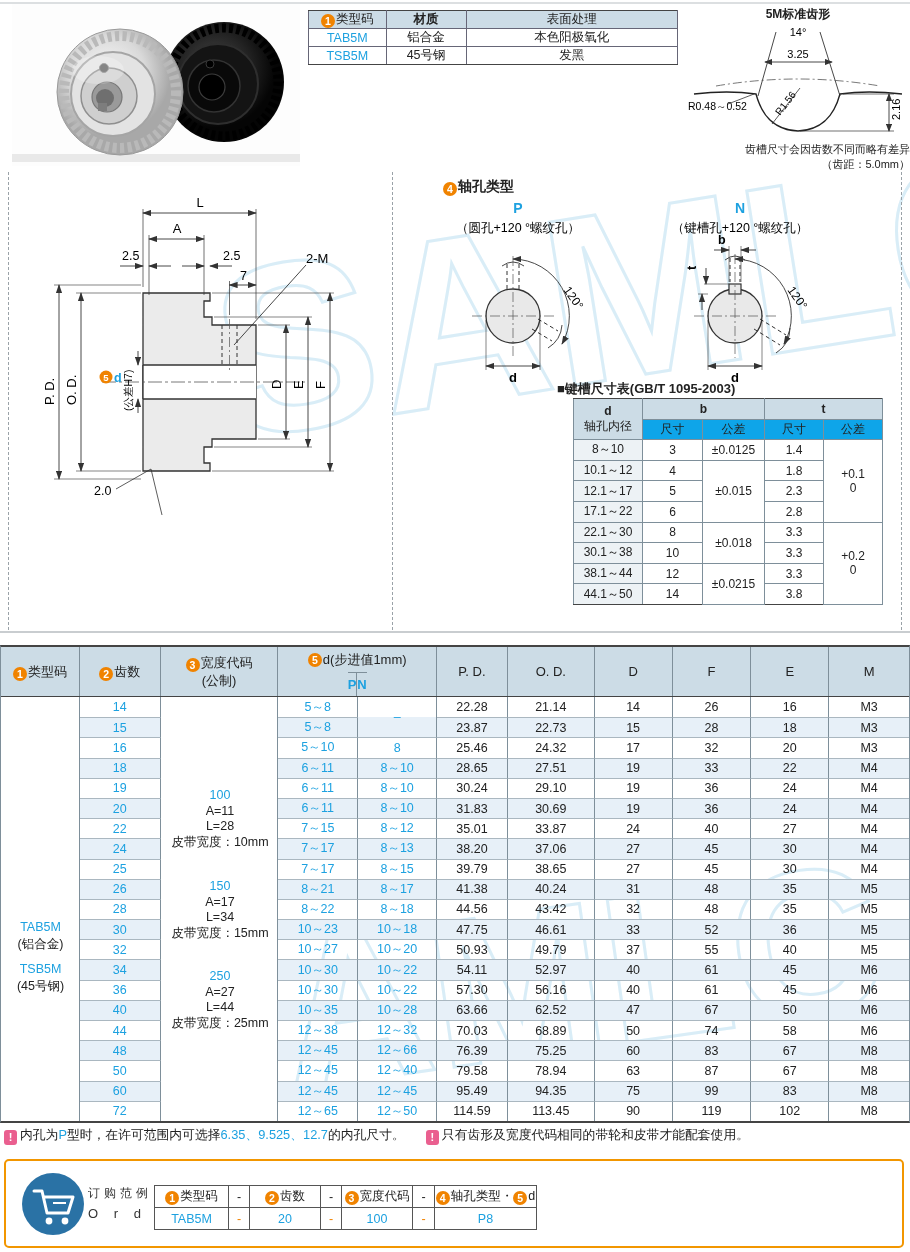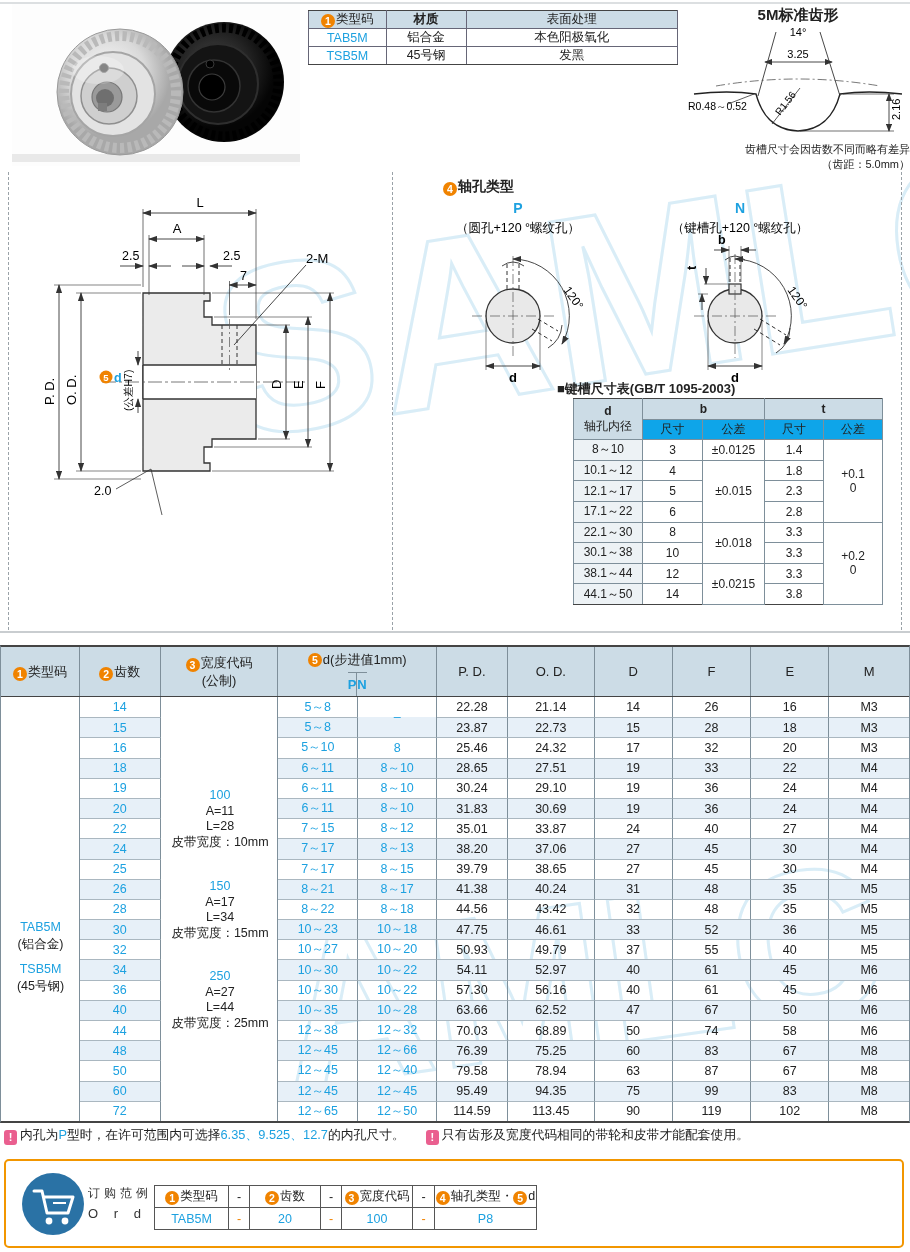--- a/index.html
+++ b/index.html
@@ -10,21 +10,21 @@
   .onum{display:inline-block;width:14px;height:14px;border-radius:50%;background:#f08300;color:#fff;
         font-size:10.5px;font-weight:bold;line-height:14px;text-align:center;vertical-align:-2px;margin-right:1px;}
   .bang{display:inline-block;width:13px;height:15px;border-radius:3px;background:#ea5f8f;color:#fff;
         font-size:11px;font-weight:bold;line-height:15px;text-align:center;margin-right:3px;vertical-align:-2px;}
   
   .ttable{left:308px;top:10px;width:370px;border-collapse:collapse;font-size:12.5px;}
   .ttable td{border:1px solid #667;height:17px;text-align:center;padding:0;}
   .ttable tr:first-child td{background:#ccdce6;border-top:1.5px solid #444;}
   .ttable tr:last-child td{border-bottom:1.5px solid #444;}
   
-  .tp-title{left:688px;top:6px;width:220px;text-align:center;font-size:15px;font-weight:bold;}
+  .tp-title{left:688px;top:6px;width:220px;text-align:center;font-size:12px;font-weight:bold;}
   .tp-note{left:682px;width:228px;text-align:right;font-size:11px;}
   
   .vdash{border-left:1px dashed #9aa2a8;width:0;}
   .sep{left:0;top:631px;width:910px;height:0;border-top:2px solid #c9cdd0;}
   .topline{left:0;top:2px;width:910px;height:0;border-top:2px solid #dcdfe1;}
   
   .ktitle{left:557px;top:380px;font-size:13px;font-weight:bold;}
   .ktable{left:573px;top:398px;border-collapse:collapse;font-size:12px;table-layout:fixed;}
   .ktable td{border:1px solid #7e8f9a;text-align:center;padding:0;height:19.6px;background:#fff;}
   .ktable tr.khead td{background:#ccdce6;border-top:1.5px solid #444;}

